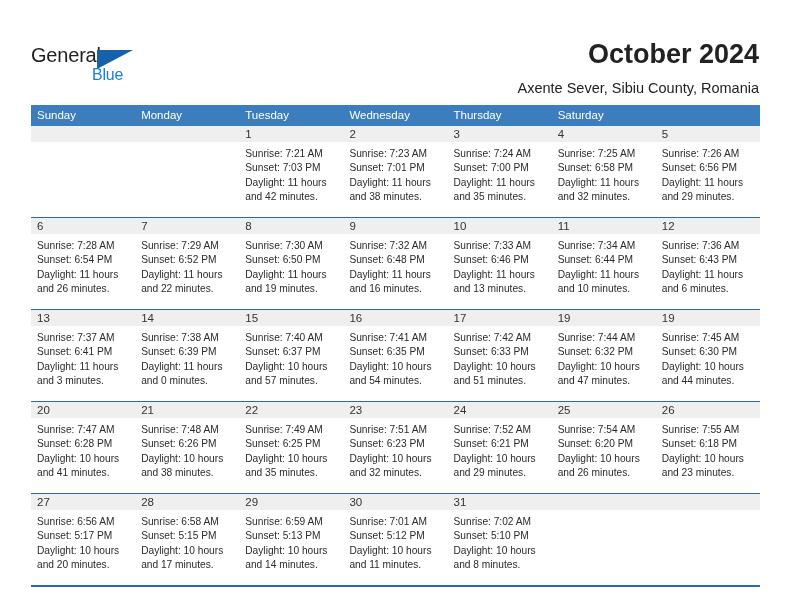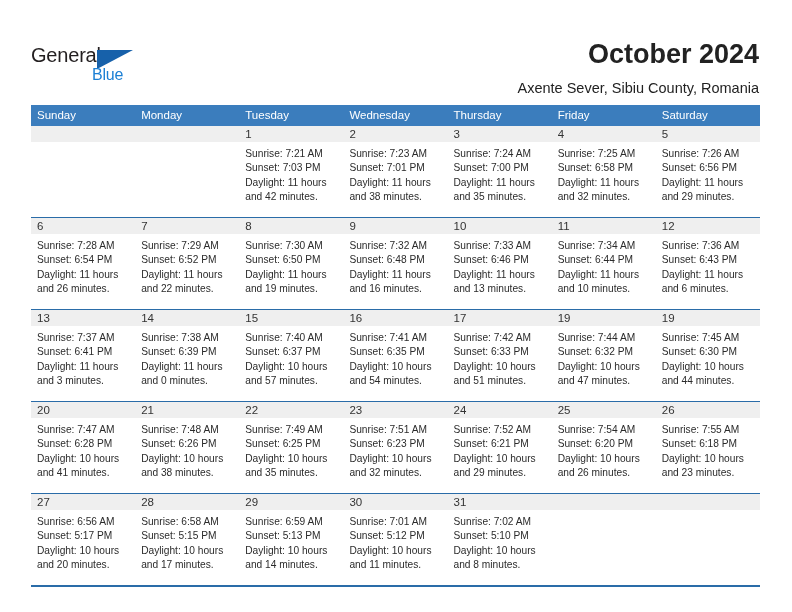--- a/index.html
+++ b/index.html
@@ -181,21 +181,20 @@
 
   </div>
 
   <div class="calendar">
     <div class="dow-row" id="dow-row">
         <div class="dow-cell">Sunday</div>
         <div class="dow-cell">Monday</div>
         <div class="dow-cell">Tuesday</div>
         <div class="dow-cell">Wednesday</div>
         <div class="dow-cell">Thursday</div>
-        <div class="dow-cell">Friday</div>
         <div class="dow-cell">Saturday</div>
       </div>
     <div id="weeks-container">
         <div class="week">
           <div class="week-inner">
             <div class="day-cell empty">
               <div class="daynum-band"></div>
               <div class="daynum"></div>
               <div class="day-info"></div>
             </div>

